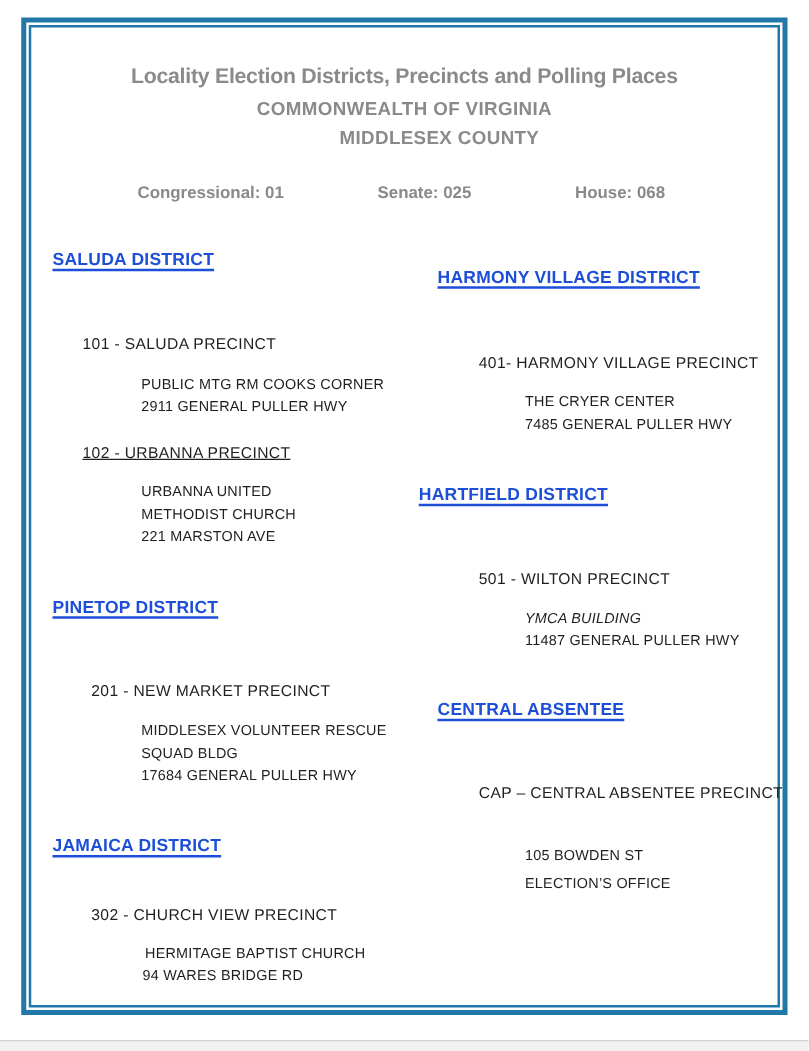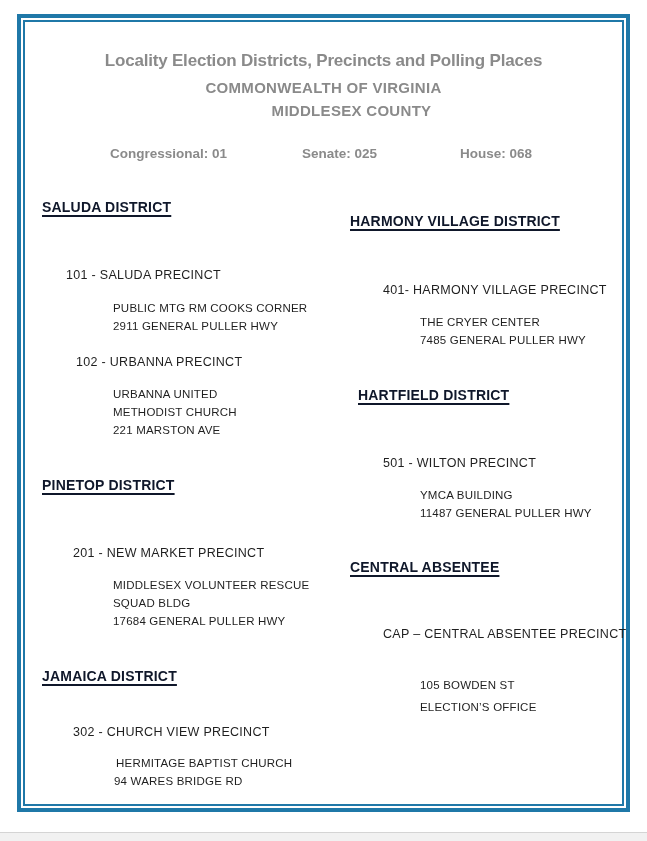--- a/index.html
+++ b/index.html
@@ -20,21 +20,21 @@
     position:absolute;left:17px;top:14px;width:613px;height:798px;
     border:4px solid var(--border-blue);box-sizing:border-box;
   }
   .border-inner{position:absolute;inset:2px;border:2px solid var(--border-blue);}
   .line{position:absolute;white-space:nowrap;line-height:1.25;}
   .hdr{left:17px;width:613px;text-align:center;}
   .title{font-size:17px;font-weight:bold;color:var(--header-gray);letter-spacing:-0.2px;}
   .subtitle{font-size:15px;font-weight:bold;color:var(--header-gray);letter-spacing:0.3px;}
   .leg{font-size:13.5px;font-weight:bold;color:var(--header-gray);}
   .district{
-    font-size:14px;font-weight:bold;color:#0f172a;letter-spacing:0.2px;
+    font-size:14px;font-weight:bold;color:#1d4ed8;letter-spacing:0.2px;
     text-decoration:underline;text-decoration-thickness:1.5px;text-underline-offset:3px;
   }
   .precinct{font-size:12.5px;color:var(--body-text);letter-spacing:0.3px;}
   .addr{font-size:11.5px;color:var(--body-text);letter-spacing:0.2px;}
   .page-gap{
     position:absolute;left:0;top:832px;width:647px;height:9px;
     background:var(--page-gap-bg);border-top:1px solid var(--page-gap-line);box-sizing:border-box;
   }
 </style>
 </head>
@@ -53,21 +53,21 @@
   <div class="line leg" style="left:110px;top:146px;">Congressional: 01</div>
   <div class="line leg" style="left:302px;top:146px;">Senate: 025</div>
   <div class="line leg" style="left:460px;top:146px;">House: 068</div>
 
   <div class="line district" style="left:42px;top:199px;">SALUDA DISTRICT</div>
 
   <div class="line precinct" style="left:66px;top:268px;">101 - SALUDA PRECINCT</div>
   <div class="line addr" style="left:113px;top:301px;">PUBLIC MTG RM COOKS CORNER</div>
   <div class="line addr" style="left:113px;top:319px;">2911 GENERAL PULLER HWY</div>
 
-  <div class="line precinct" style="left:76px;top:355px;">102 - URBANNA PRECINCT</div>
+  <div class="line precinct" style="left:66px;top:355px;text-decoration:underline;">102 - URBANNA PRECINCT</div>
   <div class="line addr" style="left:113px;top:387px;">URBANNA UNITED</div>
   <div class="line addr" style="left:113px;top:405px;">METHODIST CHURCH</div>
   <div class="line addr" style="left:113px;top:423px;">221 MARSTON AVE</div>
 
   <div class="line district" style="left:42px;top:477px;">PINETOP DISTRICT</div>
 
   <div class="line precinct" style="left:73px;top:546px;">201 - NEW MARKET PRECINCT</div>
   <div class="line addr" style="left:113px;top:578px;">MIDDLESEX VOLUNTEER RESCUE</div>
   <div class="line addr" style="left:113px;top:596px;">SQUAD BLDG</div>
   <div class="line addr" style="left:113px;top:614px;">17684 GENERAL PULLER HWY</div>
@@ -77,24 +77,24 @@
   <div class="line precinct" style="left:73px;top:725px;">302 - CHURCH VIEW PRECINCT</div>
   <div class="line addr" style="left:116px;top:756px;">HERMITAGE BAPTIST CHURCH</div>
   <div class="line addr" style="left:114px;top:774px;">94 WARES BRIDGE RD</div>
 
   <div class="line district" style="left:350px;top:213px;">HARMONY VILLAGE DISTRICT</div>
 
   <div class="line precinct" style="left:383px;top:283px;">401- HARMONY VILLAGE PRECINCT</div>
   <div class="line addr" style="left:420px;top:315px;">THE CRYER CENTER</div>
   <div class="line addr" style="left:420px;top:333px;">7485 GENERAL PULLER HWY</div>
 
-  <div class="line district" style="left:358px;top:387px;">HARTFIELD DISTRICT</div>
+  <div class="line district" style="left:335px;top:387px;">HARTFIELD DISTRICT</div>
 
   <div class="line precinct" style="left:383px;top:456px;">501 - WILTON PRECINCT</div>
-  <div class="line addr" style="left:420px;top:488px;">YMCA BUILDING</div>
+  <div class="line addr" style="left:420px;top:488px;font-style:italic;">YMCA BUILDING</div>
   <div class="line addr" style="left:420px;top:506px;">11487 GENERAL PULLER HWY</div>
 
   <div class="line district" style="left:350px;top:559px;">CENTRAL ABSENTEE</div>
 
   <div class="line precinct" style="left:383px;top:627px;">CAP – CENTRAL ABSENTEE PRECINCT</div>
   <div class="line addr" style="left:420px;top:660px;margin-top:40px;">ELECTION’S OFFICE</div>
   <div class="line addr" style="left:420px;top:678px;">105 BOWDEN ST</div>
 
   <div class="page-gap"></div>
 </div>

